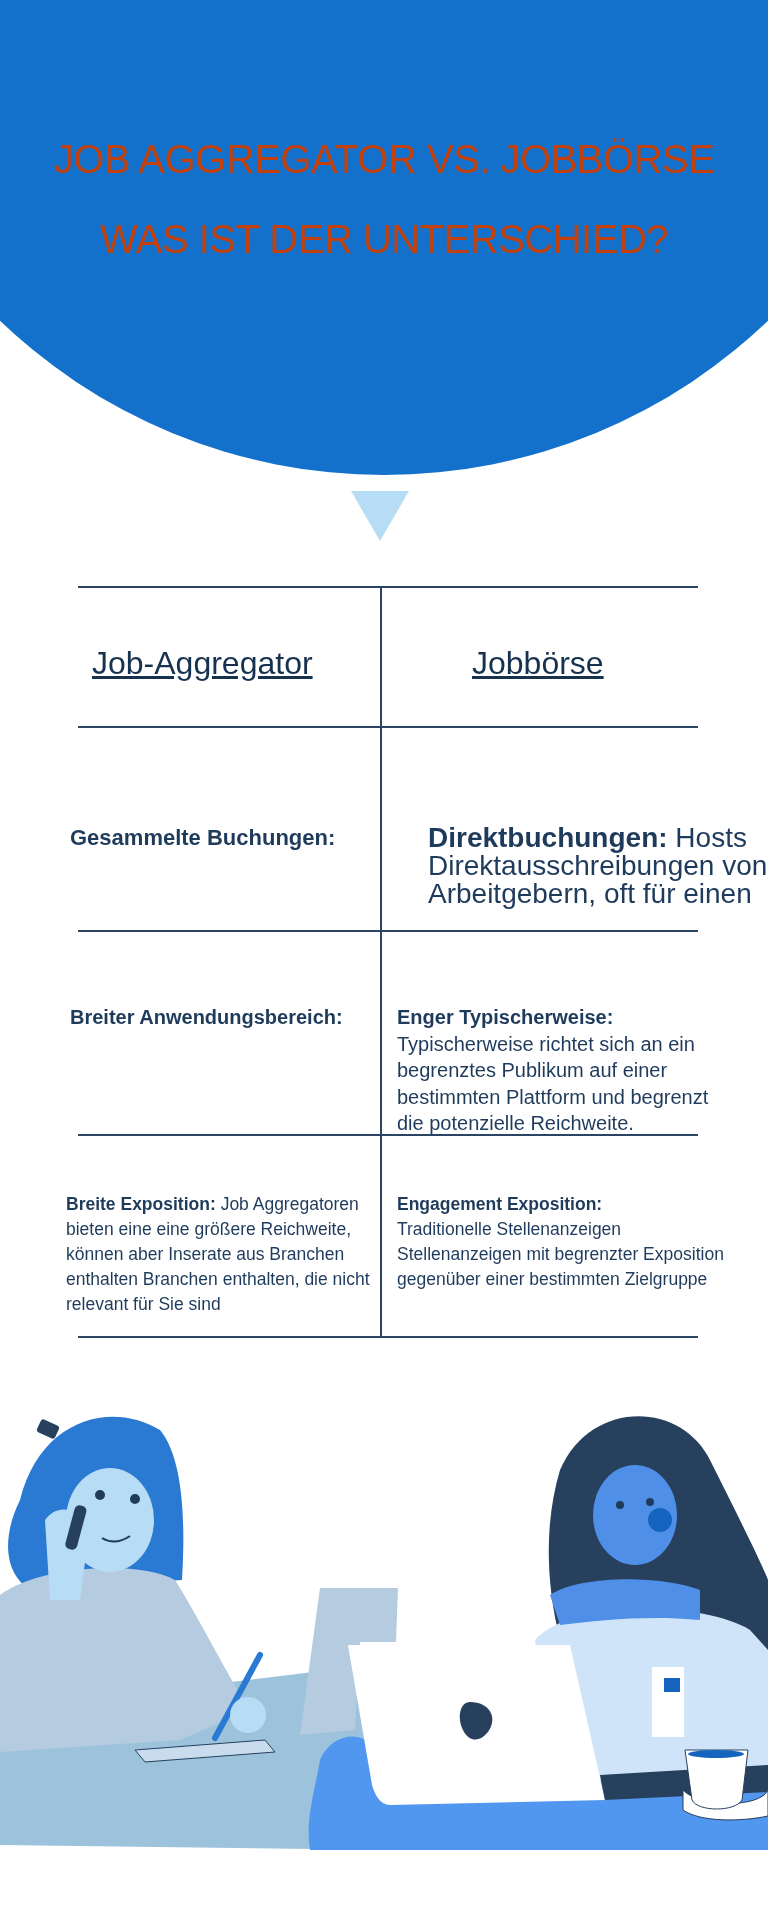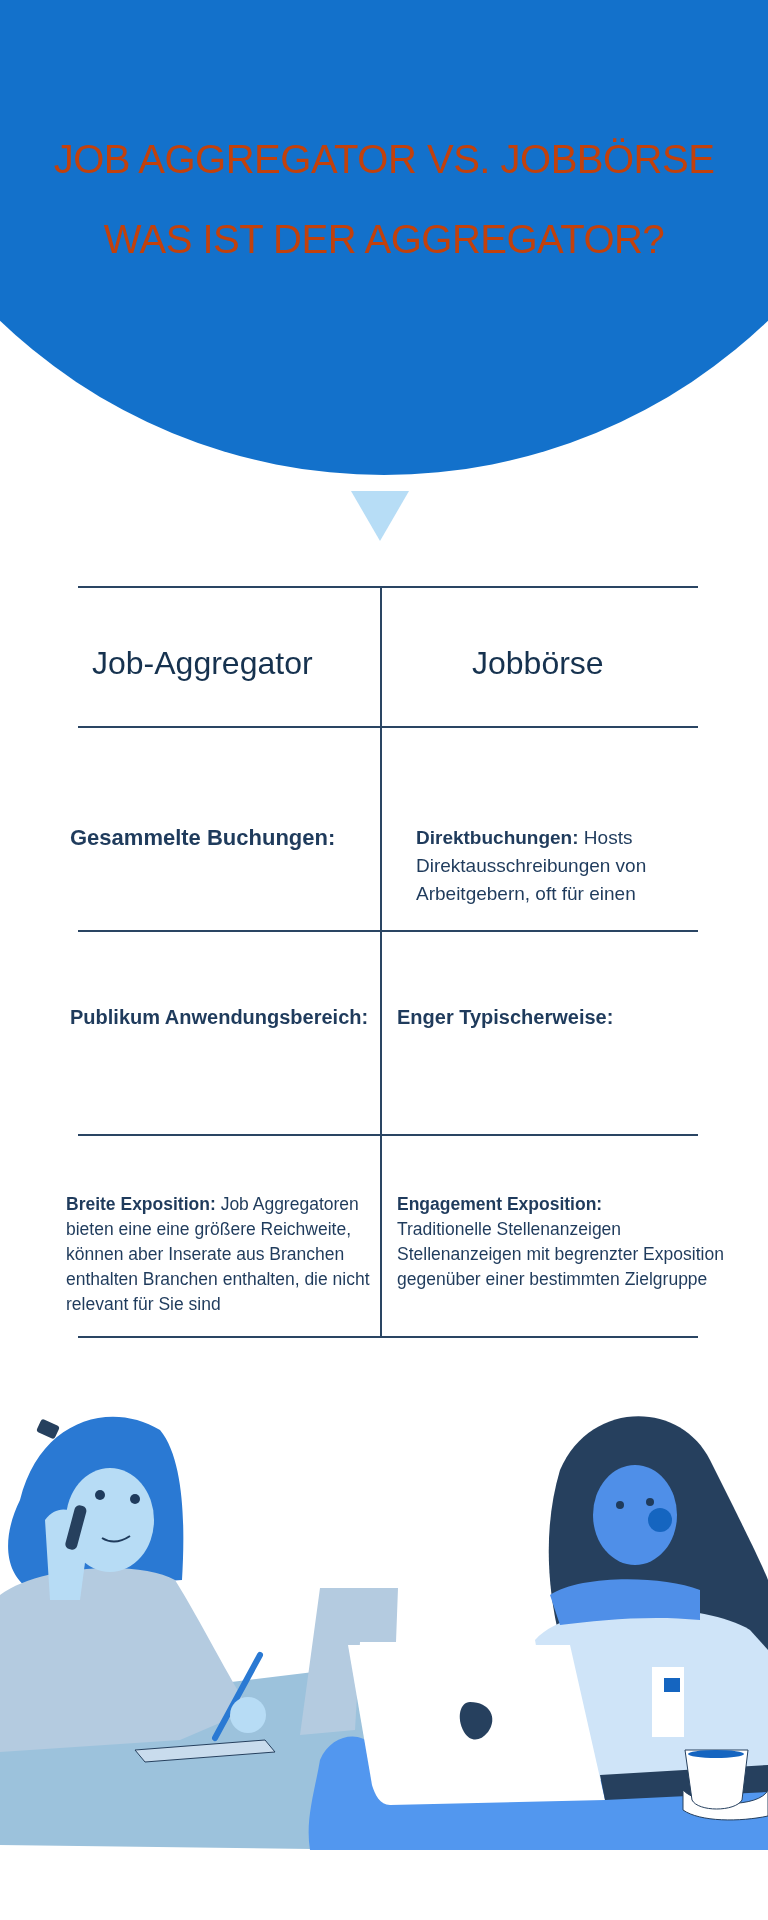--- a/index.html
+++ b/index.html
@@ -7,55 +7,55 @@
          font-family:"Liberation Sans", "DejaVu Sans", sans-serif; color:#1f3b5c; }
   .hero { position:absolute; left:-170px; top:-630px; width:1108px; height:1105px; border-radius:50%;
           background:#1371cb; }
   .title { position:absolute; left:0; width:768px; text-align:center; color:#c2410c;
            font-family:"Liberation Sans", sans-serif; font-size:40px; letter-spacing:-0.5px; line-height:48px; }
   .t1 { top:135px; } .t2 { top:215px; }
   .arrow { position:absolute; left:351px; top:491px; width:0; height:0;
            border-left:29px solid transparent; border-right:29px solid transparent; border-top:50px solid #b7ddf6; }
   .hline { position:absolute; left:78px; width:620px; height:2px; background:#2a4563; }
   .vline { position:absolute; left:380px; top:586px; width:2px; height:752px; background:#2a4563; }
-  .colhead { position:absolute; top:645px; font-size:32px; color:#16324f; font-family:"Liberation Sans", sans-serif; }
+  .colhead { position:absolute; top:645px; font-size:32px; color:#16324f; font-family:"Liberation Sans", sans-serif;text-decoration:underline; }
   .cell { position:absolute; color:#1f3b5c; font-family:"Liberation Sans", sans-serif;margin-top:44px; }
   .cell b { font-weight:bold; }
   .c1 { left:70px; top:780px; width:310px; font-size:22px; line-height:28px; }
-  .c2 { left:416px; top:780px; width:340px; font-size:19px; line-height:28px; }
+  .c2 { left:428px; top:780px; width:340px; font-size:28px; line-height:28px; }
   .c3 { left:70px; top:960px; width:310px; font-size:20px; line-height:26.5px; }
   .c4 { left:397px; top:960px; width:340px; font-size:20px; line-height:26.5px; }
   .c5 { left:66px; top:1148px; width:310px; font-size:17.5px; line-height:25px; }
   .c6 { left:397px; top:1148px; width:340px; font-size:17.5px; line-height:25px; }
   .illus { position:absolute; left:0; top:1380px; width:768px; height:480px; }
 </style>
 </head>
 <body>
 
 <div class="hero"></div>
 <div class="title t1">JOB AGGREGATOR VS. JOBBÖRSE</div>
-<div class="title t2">WAS IST DER AGGREGATOR?</div>
+<div class="title t2">WAS IST DER UNTERSCHIED?</div>
 <div class="arrow"></div>
 
 <div>
   <div class="hline" style="top:586px"></div>
   <div class="hline" style="top:726px"></div>
   <div class="hline" style="top:930px"></div>
   <div class="hline" style="top:1134px"></div>
   <div class="hline" style="top:1336px"></div>
   <div class="vline"></div>
 
   <div class="colhead" style="left:92px">Job-Aggregator</div>
   <div class="colhead" style="left:472px">Jobbörse</div>
 
   <div class="cell c1"><b>Gesammelte Buchungen:</b><br></div>
   <div class="cell c2"><b>Direktbuchungen:</b> <span>Hosts Direktausschreibungen von Arbeitgebern, oft für einen</span></div>
 
-  <div class="cell c3"><b>Publikum Anwendungsbereich:</b><br></div>
-  <div class="cell c4"><b>Enger Typischerweise:</b><br></div>
+  <div class="cell c3"><b>Breiter Anwendungsbereich:</b><br></div>
+  <div class="cell c4"><b>Enger Typischerweise:</b><br><span>Typischerweise richtet sich an ein begrenztes Publikum auf einer bestimmten Plattform und begrenzt die potenzielle Reichweite.</span></div>
 
   <div class="cell c5"><b>Breite Exposition:</b> <span>Job Aggregatoren bieten eine eine größere Reichweite, können aber Inserate aus Branchen enthalten Branchen enthalten, die nicht relevant für Sie sind</span></div>
   <div class="cell c6"><b>Engagement Exposition:</b><br><span>Traditionelle Stellenanzeigen Stellenanzeigen mit begrenzter Exposition gegenüber einer bestimmten Zielgruppe</span></div>
 </div>
 
 <svg class="illus" viewBox="0 0 768 480" xmlns="http://www.w3.org/2000/svg">
 
   <path d="M0 330 L330 290 L390 300 L390 470 L0 465 Z" fill="#9cc2dc"></path>
 
   <path d="M20 120 C40 40 110 20 160 50 C185 80 185 150 182 200 L30 210 C0 190 5 150 20 120 Z" fill="#2a79d3"></path>

